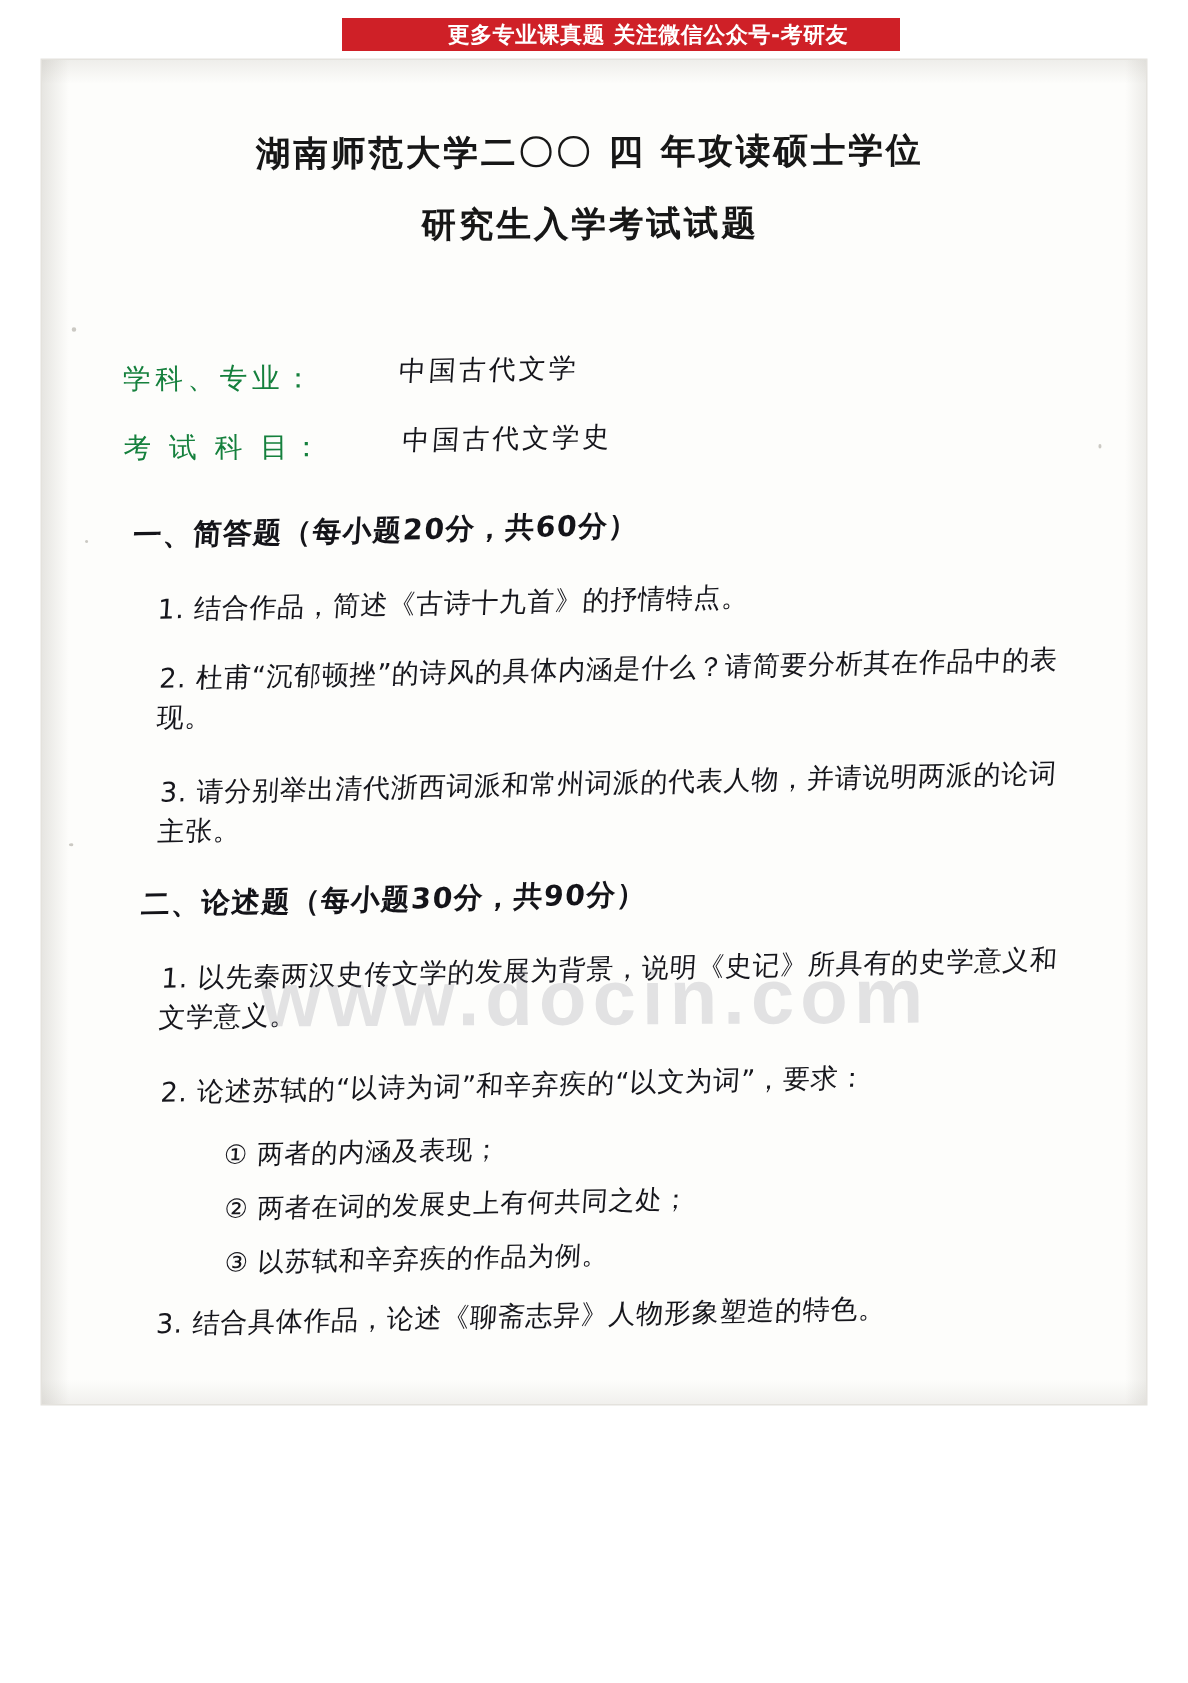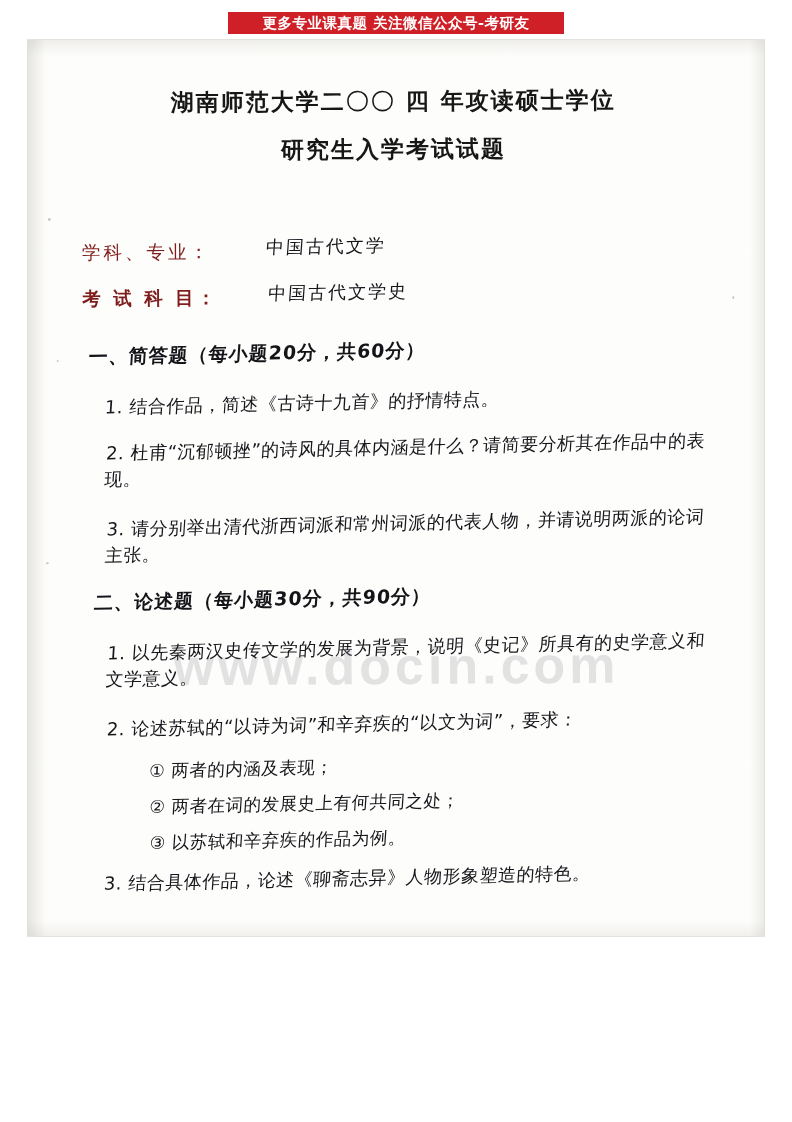--- a/index.html
+++ b/index.html
@@ -32,20 +32,21 @@
     height: 22px;
     background: #cf2027;
     color: #ffffff;
     font-size: 14.5px;
     font-weight: bold;
     letter-spacing: 0.5px;
     display: flex;
     align-items: center;
     justify-content: center;
     font-family: "DejaVu Sans", sans-serif;
+    padding-left: 36px;
   }
 
   
   .sheet {
     position: absolute;
     left: 28px;
     top: 40px;
     width: 736px;
     height: 896px;
     background: #fdfdfb;
@@ -86,21 +87,21 @@
 
   
   .hw {
     font-family: "DejaVu Sans", sans-serif;
     color: #1b1b22;
   }
   .field-label {
     position: absolute;
     font-size: 18.5px;
     letter-spacing: 3px;
-    color: #7f1d1d;
+    color: #15803d;
     text-align: right;
   }
   .field-value {
     position: absolute;
     font-size: 18px;
     letter-spacing: 2px;
     color: #15151b;
     transform: rotate(-0.7deg) skewX(-5deg);
   }
 
@@ -182,21 +183,21 @@
 
 <div class="sheet">
   <div class="paper-tilt">
 
     <div class="doc-title line1">湖南师范大学二〇〇 四 年攻读硕士学位</div>
     <div class="doc-title line2">研究生入学考试试题</div>
 
     <div class="hw field-label" style="left:56px; top:198px;">学科、专业：</div>
     <div class="hw field-value" style="left:240px; top:194px;">中国古代文学</div>
 
-    <div class="hw field-label" style="left:56px; top:244px;font-weight:bold;">考 试 科 目：</div>
+    <div class="hw field-label" style="left:56px; top:244px;">考 试 科 目：</div>
     <div class="hw field-value" style="left:242px; top:240px;">中国古代文学史</div>
 
     <div class="hw sec-head" style="left:62px; top:300px;">一、简答题（每小题20分，共60分）</div>
 
     <div class="hw q" style="left:78px; top:348px; width:600px;">1. 结合作品，简述《古诗十九首》的抒情特点。</div>
 
     <div class="hw q" style="left:78px; top:394px; width:614px;">2. 杜甫“沉郁顿挫”的诗风的具体内涵是什么？请简要分析其在作品中的表现。</div>
 
     <div class="hw q" style="left:78px; top:470px; width:614px;">3. 请分别举出清代浙西词派和常州词派的代表人物，并请说明两派的论词主张。</div>
 

